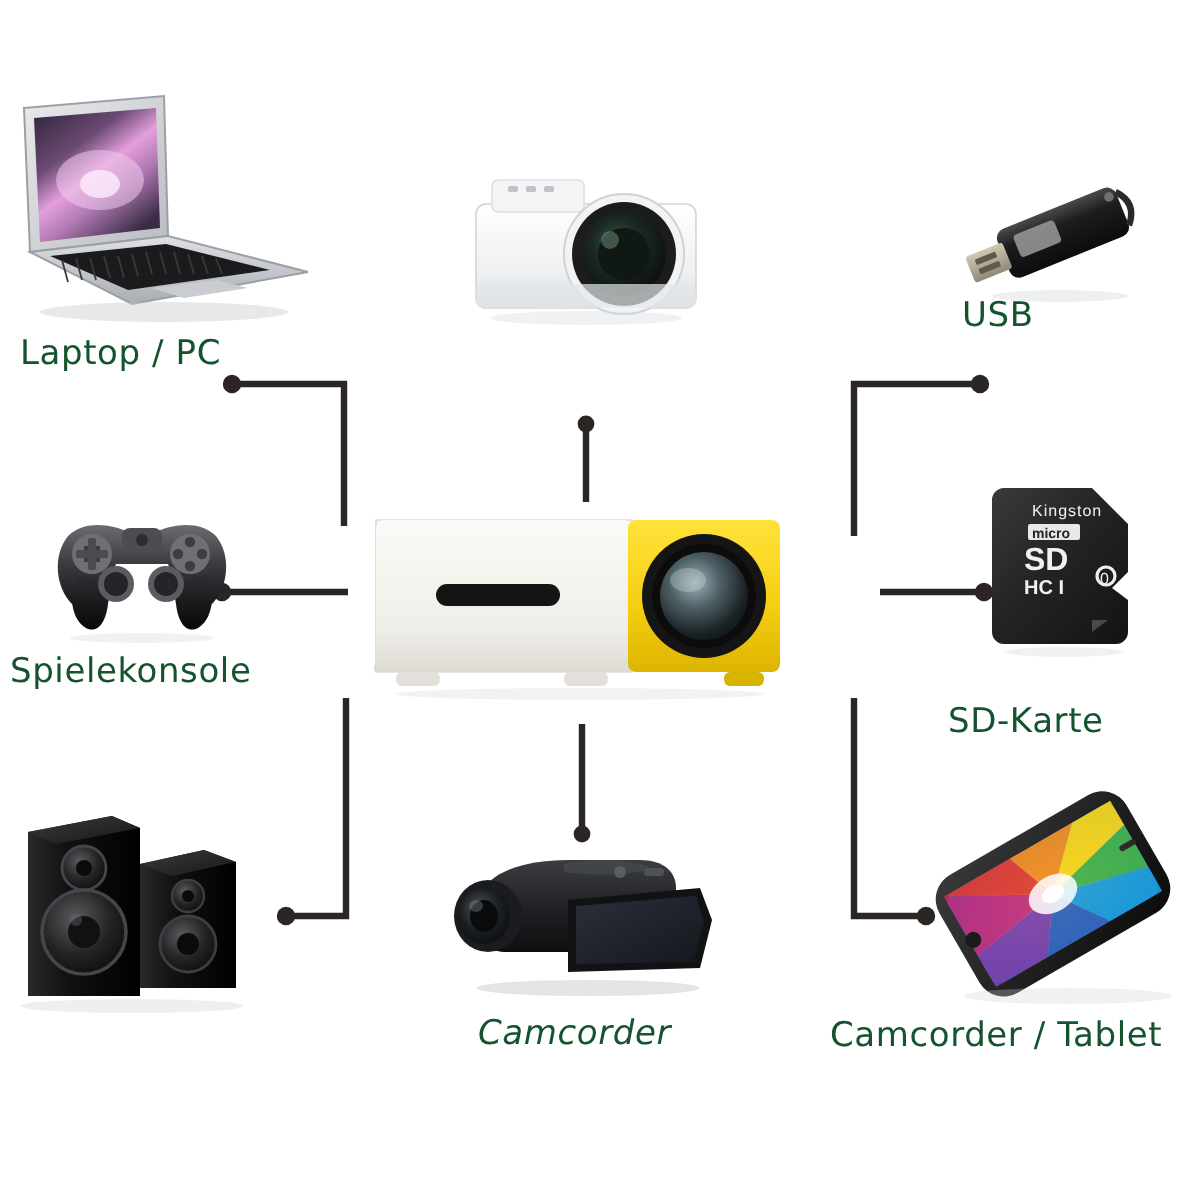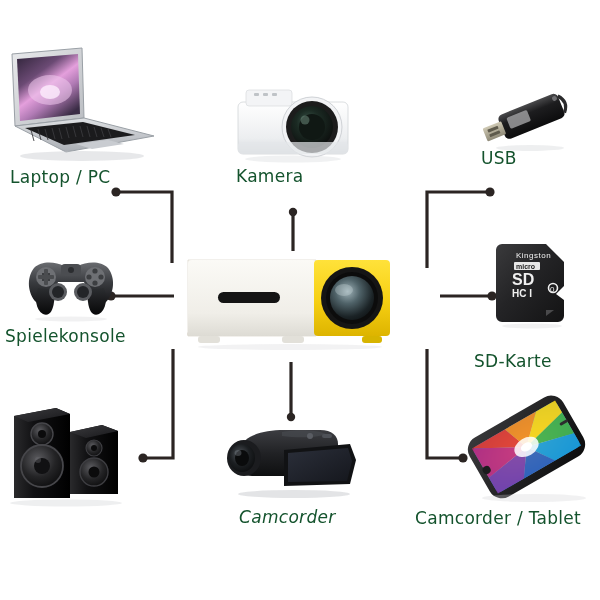--- a/index.html
+++ b/index.html
@@ -159,21 +159,20 @@
       <rect x="44" y="13" width="5" height="3" rx="1" fill="#bfc3c7"></rect>
       <circle cx="84" cy="47" r="30" fill="#f2f3f5" stroke="#cfd2d6" stroke-width="1"></circle>
       <circle cx="84" cy="47" r="26" fill="#1c1c1c"></circle>
       <circle cx="84" cy="47" r="21" fill="url(#lensG)"></circle>
       <circle cx="84" cy="47" r="13" fill="#101814"></circle>
       <circle cx="77" cy="40" r="4.5" fill="#7fa08f" opacity="0.45"></circle>
       <rect x="10" y="62" width="110" height="12" rx="4" fill="#e4e7ea" opacity="0.7"></rect>
       <ellipse cx="65" cy="79" rx="48" ry="3.5" fill="#d9dcdf" opacity="0.4"></ellipse>
     </svg>
   </div>
-  <div class="label" style="left:236px; top:166px; width:120px;">Kamera</div>
 
   <div class="node" style="left:470px; top:78px;">
     <svg class="art" width="120" height="80" viewBox="0 0 120 80">
       <defs>
         <linearGradient id="usbBody" x1="0" y1="0" x2="0" y2="1">
           <stop offset="0%" stop-color="#4a4a4c"></stop>
           <stop offset="35%" stop-color="#1d1d1f"></stop>
           <stop offset="100%" stop-color="#0c0c0d"></stop>
         </linearGradient>
         <linearGradient id="usbMetal" x1="0" y1="0" x2="0" y2="1">

